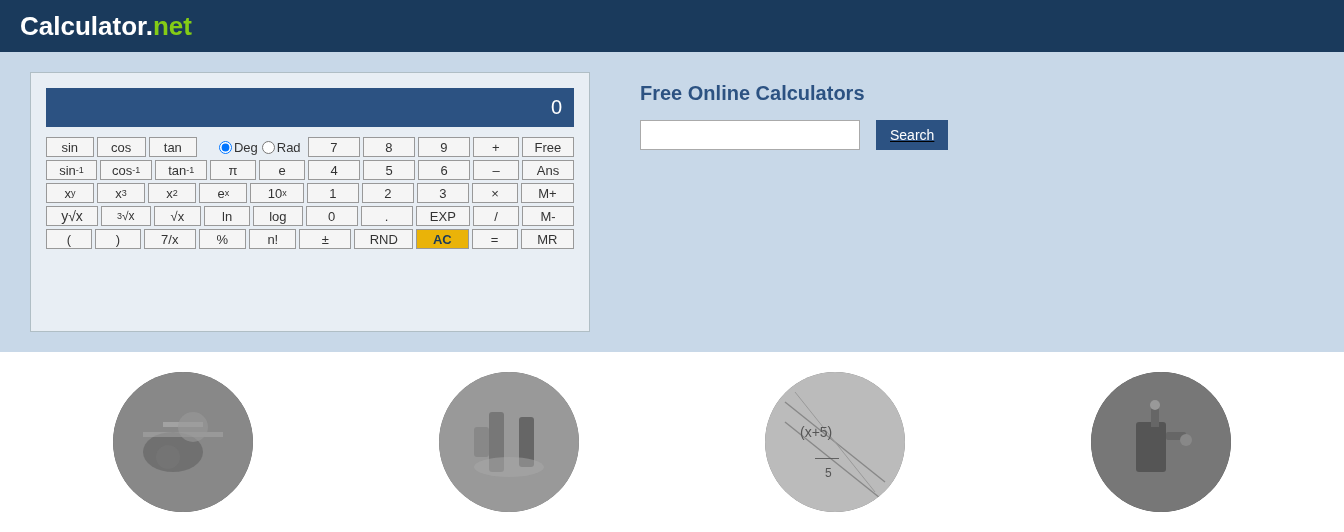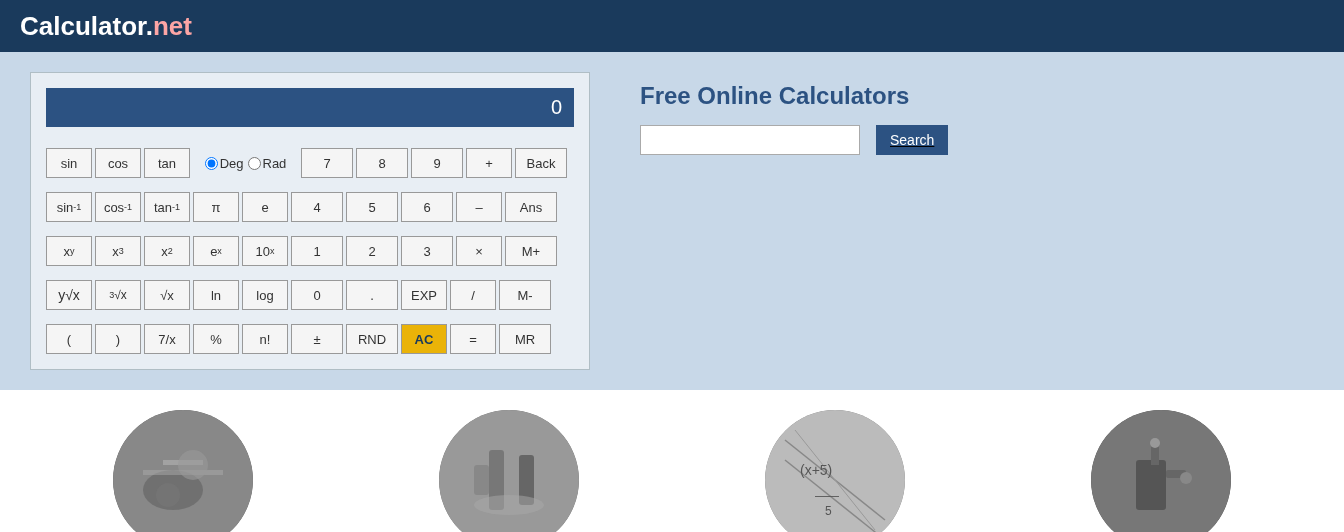--- a/index.html
+++ b/index.html
@@ -12,21 +12,21 @@
       display: flex;
       align-items: center;
       height: 52px;
     }
     .logo-text {
       font-size: 26px;
       font-weight: bold;
       color: #ffffff;
     }
     .logo-net {
-      color: #fca5a5;
+      color: #84cc16;
     }
 
     
     .main-content {
       background: #c8d8e8;
       display: flex;
       padding: 20px 30px;
       gap: 40px;
       min-height: 300px;
     }
@@ -49,34 +49,33 @@
       margin-bottom: 10px;
       width: 100%;
     }
 
     .calc-row {
       display: flex;
       gap: 3px;
     }
 
     .calc-btn {
-      padding: 6px 4px;
+      padding: 6px 19px;
       font-size: 13px;
       border: 1px solid #999;
       background: #f5f5f5;
       cursor: pointer;
       text-align: center;
       min-width: 46px;
-      height: 30px;
+      height: 20px;
       display: flex;
       align-items: center;
       justify-content: center;
       font-family: Arial, sans-serif;
       color: #333;
-      margin-top: 11px;
     }
 
     .calc-btn.num {
       background: #f5f5f5;
       min-width: 52px;
     }
 
     .calc-btn.ac-btn {
       background: #eab308;
       color: #1a3a5c;
@@ -92,21 +91,21 @@
     }
 
     sup { font-size: 9px; }
 
     
     .sidebar {
       flex: 1;
       padding: 10px;
     }
     .sidebar-title {
-      font-size: 24px;
+      font-size: 20px;
       font-weight: bold;
       color: #2c5282;
       margin-bottom: 15px;
     }
     .search-area {
       display: flex;
       gap: 16px;
       text-decoration: underline;
     }
     .search-input {
@@ -166,33 +165,33 @@
 
 <div class="main-content">
 
   <div class="calculator-wrapper">
     <div class="calc-display">0</div>
 
     <div class="calc-row">
       <button class="calc-btn">sin</button>
       <button class="calc-btn">cos</button>
       <button class="calc-btn">tan</button>
-      <div class="deg-rad calc-btn" style="min-width:105px; justify-content:center; gap:4px; border:none; background:transparent;">
+      <div class="deg-rad calc-btn" style="min-width:105px; justify-content:flex-start; gap:4px; border:none; background:transparent;">
         <label style="display:flex;align-items:center;gap:2px;cursor:pointer;">
           <input type="radio" name="angle" checked="" style=""> Deg
         </label>
         <label style="display:flex;align-items:center;gap:2px;cursor:pointer;">
           <input type="radio" name="angle" style=""> Rad
         </label>
       </div>
       <button class="calc-btn num">7</button>
       <button class="calc-btn num">8</button>
       <button class="calc-btn num">9</button>
       <button class="calc-btn">+</button>
-      <button class="calc-btn" style="min-width:52px;">Back</button>
+      <button class="calc-btn" style="min-width:52px;">Free</button>
     </div>
 
     <div class="calc-row" style="margin-top:3px;">
       <button class="calc-btn">sin<sup>-1</sup></button>
       <button class="calc-btn">cos<sup>-1</sup></button>
       <button class="calc-btn">tan<sup>-1</sup></button>
       <button class="calc-btn">π</button>
       <button class="calc-btn">e</button>
       <button class="calc-btn num">4</button>
       <button class="calc-btn num">5</button>

